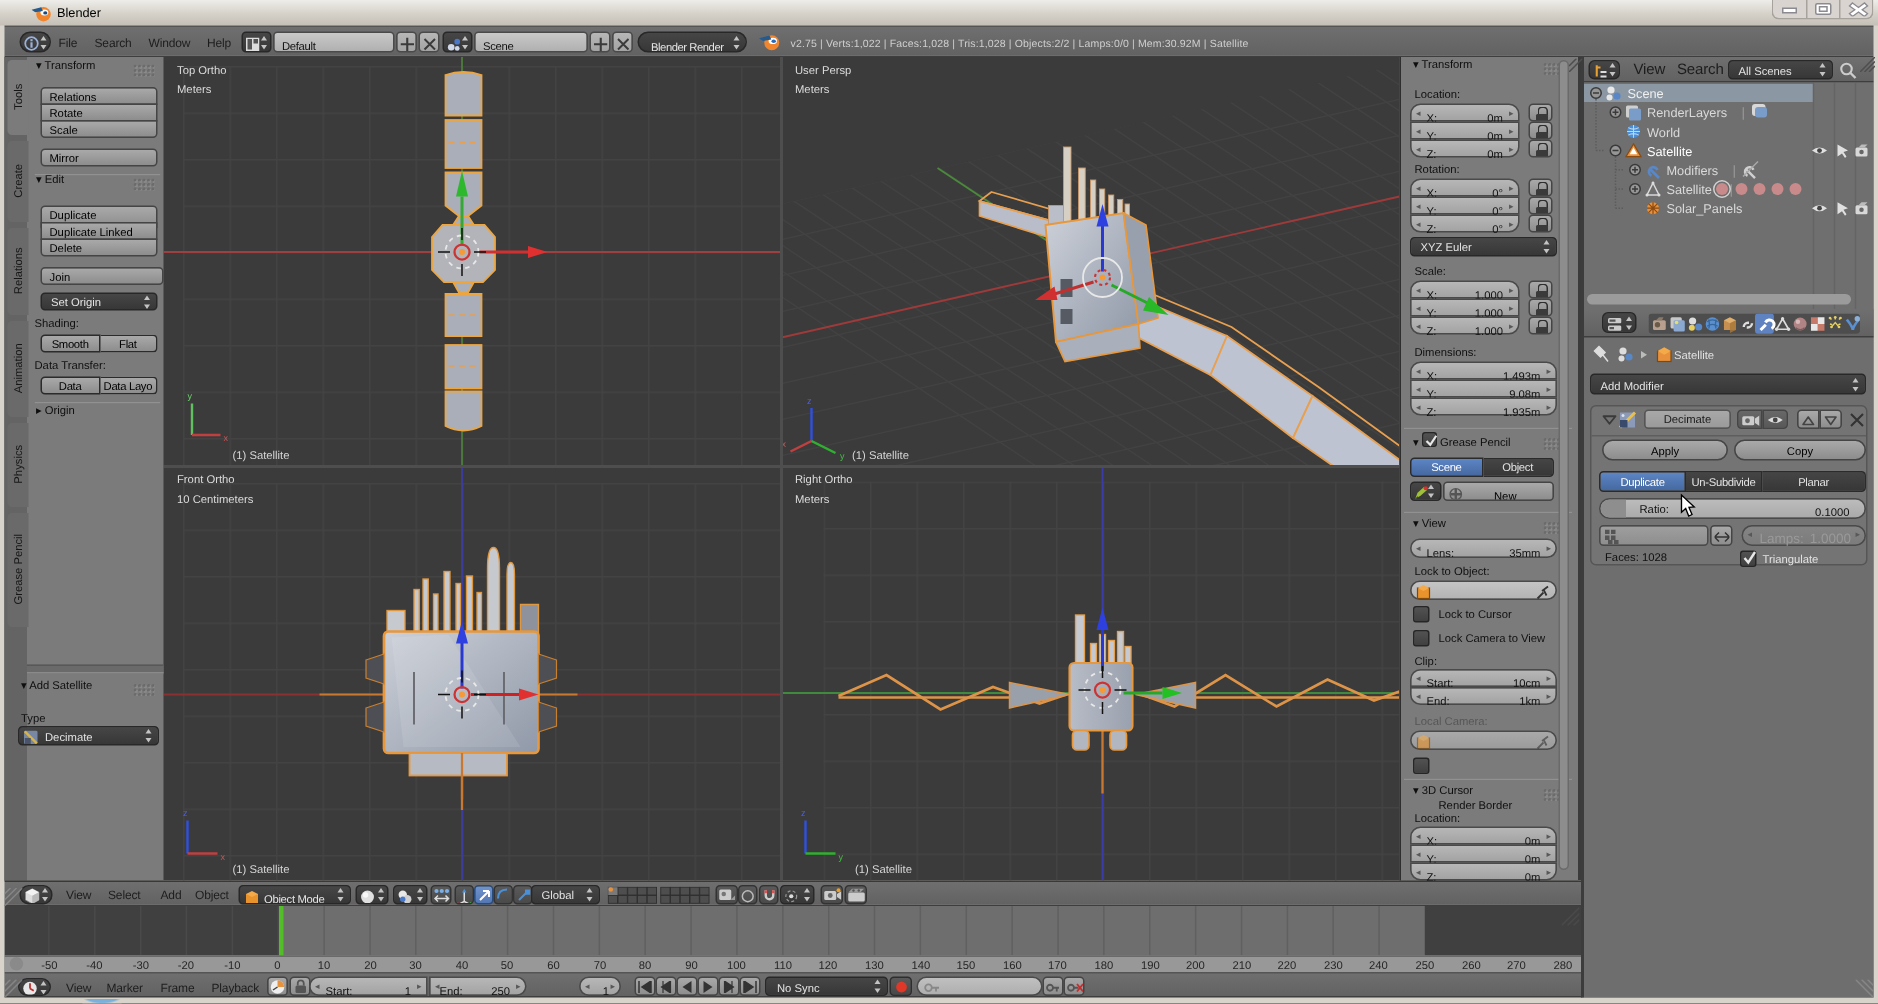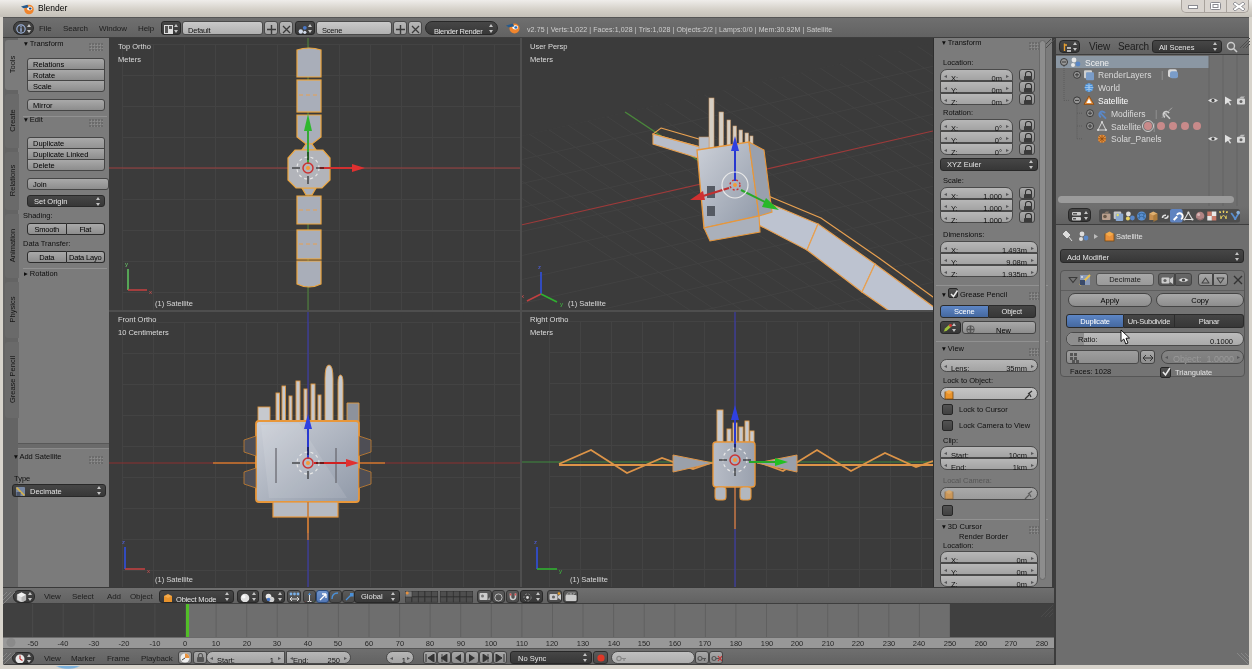--- a/index.html
+++ b/index.html
@@ -415,21 +415,21 @@
     <div class="seg" style="left:24px;top:185px;width:78px;height:12px">
         <div class="lite" style="line-height:11px">Smooth</div>
         <div class="lite" style="line-height:11px">Flat</div>
       </div>
     <div class="lbl" style="left:20px;top:201px">Data Transfer:</div>
     <div class="seg" style="left:24px;top:213px;width:78px;height:12px">
         <div class="lite" style="line-height:11px">Data</div>
         <div class="lite" style="line-height:11px">Data Layo</div>
       </div>
     <div class="sep" style="left:20px;top:230px;width:84px"></div>
-    <div class="phdr" style="left:21px;top:231px">▸ Rotation</div>
+    <div class="phdr" style="left:21px;top:231px">▸ Origin</div>
     <div style="position:absolute;left:15px;top:405px;width:91px;height:6px;background:#6a6a6a;border-top:1px solid #585858;border-bottom:1px solid #8a8a8a"></div>
     <div class="phdr" style="left:11px;top:414px">▾ Add Satellite</div>
     <div class="grip" style="left:86px;top:418px"></div>
     <div class="lbl" style="left:11px;top:436px">Type</div>
     <div class="dd" style="left:9px;top:446px;width:94px;height:13px">
       <svg class="ico" style="left:3px;top:2px" width="10" height="10">
           <rect x="0" y="0" width="9" height="9" fill="#7888a4" rx="1"></rect>
           <path d="M0.5 0.5 L8.5 8.5" stroke="#d8b44a" stroke-width="1.6"></path>
           <rect x="0.5" y="5" width="4" height="4" fill="#4a5468"></rect>
         </svg>
@@ -1094,40 +1094,40 @@
       <div style="position:absolute;left:0;top:18.5px;width:183px;height:1px;background:#5e5e5e"></div>
       <div class="btn btnc" style="left:7px;top:22px;width:84px;height:14px;line-height:13px;border-radius:7px">Apply</div>
       <div class="btn btnc" style="left:95px;top:22px;width:88px;height:14px;line-height:13px;border-radius:7px">Copy</div>
       <div class="seg" style="left:5px;top:43px;width:178px;height:14px">
           <div class="blue" style="line-height:13px;flex:0 0 58px">Duplicate</div>
           <div style="line-height:13px;flex:0 0 51px">Un-Subdivide</div>
           <div style="line-height:13px">Planar</div>
         </div>
       <div class="pill noar" style="left:5px;top:61px;width:178px;height:14px;background:linear-gradient(#bcbcbc,#aaaaaa);overflow:hidden">
         <div style="position:absolute;left:0;top:0;width:17px;height:14px;background:#8e8e8e"></div>
-        <span style="position:absolute;left:11px;top:1px">Ratio:</span>
+        <span style="position:absolute;left:26px;top:1px">Ratio:</span>
           <span class="pr" style="top:2.5px">0.1000</span>
       </div>
       <div class="pill noar" style="left:5px;top:79px;width:73px;height:14px;border-radius:3px;background:linear-gradient(#9e9e9e,#8e8e8e)">
         <svg class="ico" style="left:3px;top:2px" width="11" height="10">
             <g fill="#555">
               <rect x="0" y="0" width="3" height="3"></rect>
               <rect x="4" y="0" width="3" height="3"></rect>
               <rect x="0" y="4" width="3" height="3"></rect>
               <rect x="4" y="4" width="3" height="3"></rect>
               <rect x="2" y="7" width="3" height="3"></rect>
               <rect x="6" y="7" width="3" height="3"></rect>
             </g>
           </svg>
       </div>
       <div class="btn btnc" style="left:79px;top:79px;width:15px;height:14px"><svg width="10" height="8" style="margin-top:3px">
             <path d="M0 4 H10 M3 1 L0 4 L3 7 M7 1 L10 4 L7 7" stroke="#333" fill="none"></path>
           </svg></div>
       <div class="pill num" style="left:100px;top:79px;width:83px;height:14px;background:linear-gradient(#848484,#7c7c7c);color:#9e9e9e">
-          <span class="pl" style="left:11px;top:2.5px;color:#999;font-size:9px">Object:</span>
+          <span class="pl" style="left:11px;top:2.5px;color:#999;font-size:9px">Lamps:</span>
           <span class="pr" style="right:9px;top:2.5px;color:#999;font-size:9px">1.0000</span>
         </div>
       <div class="lbl" style="left:9px;top:96px">Faces: 1028</div>
       <div class="chk" style="left:99px;top:96px">
           <svg width="10" height="10" style="position:absolute;left:0;top:-1px">
             <path d="M2 5 L4.5 8 L9 1" stroke="#e8e8e8" stroke-width="1.6" fill="none"></path>
           </svg>
         </div>
       <div class="wlbl" style="left:114px;top:97px">Triangulate</div>
     </div>

